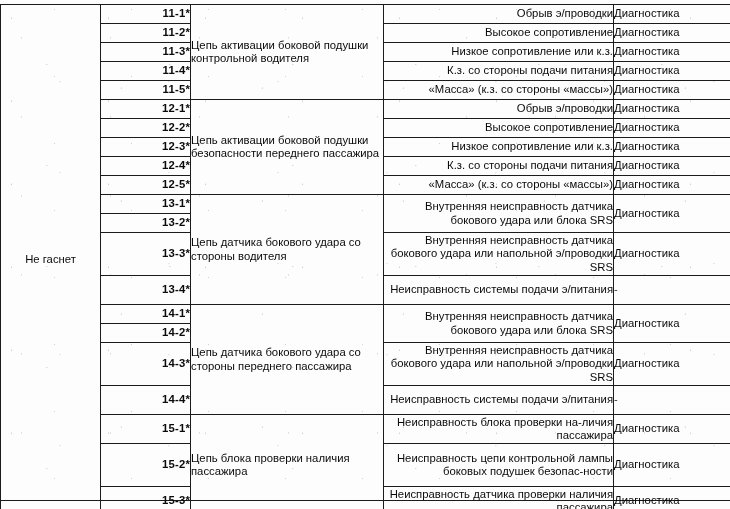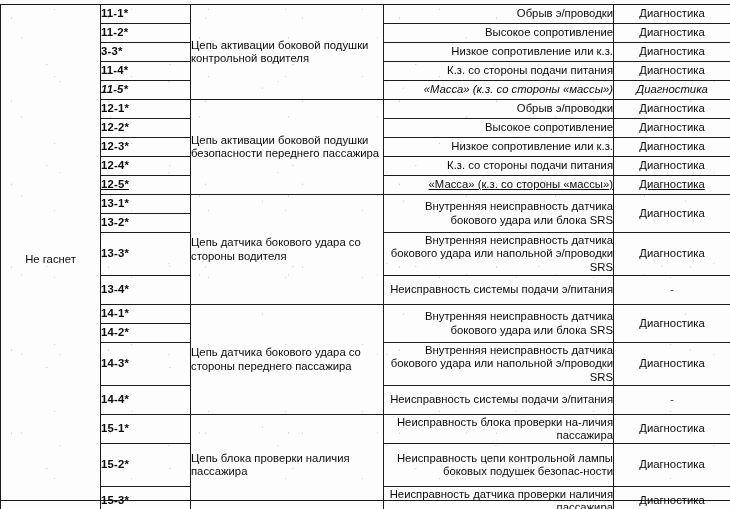--- a/index.html
+++ b/index.html
@@ -75,36 +75,35 @@
   
   td.lamp {
     border-left: none;
     border-top: none;
     border-bottom: none;
     text-align: center;
     font-size: 11.6px;
     white-space: nowrap;
   }
   td.code {
-    text-align: left;
+    text-align: right;
     font-weight: 700;
     font-size: 11.8px;
     letter-spacing: .2px;
   }
   td.circuit {
     padding: 2px 0 2px 9px;
     text-align: left;
   }
   td.desc {
     padding: 2px 4px 2px 6px;
     text-align: right;
   }
   td.action {
     border-right: none;
-    text-align: center;
     font-size: 11.4px;
     white-space: nowrap;
   }
   td.action.dash {
     font-size: 11px;
     color: #333;
   }
 </style>
 </head>
 <body>
@@ -130,30 +129,30 @@
           <td class="circuit" rowspan="5">Цепь активации боковой подушки контрольной водителя</td>
           <td class="desc">Обрыв э/проводки</td>
           <td class="action">Диагностика</td>
         </tr>
         <tr style="height: 19px; margin-top: 30px;">
           <td class="code">11-2*</td>
           <td class="desc">Высокое сопротивление</td>
           <td class="action">Диагностика</td>
         </tr>
         <tr style="height: 19px;">
-          <td class="code">3-3*</td>
+          <td class="code">11-3*</td>
           <td class="desc">Низкое сопротивление или к.з.</td>
           <td class="action">Диагностика</td>
         </tr>
         <tr style="height: 19px;">
           <td class="code">11-4*</td>
           <td class="desc">К.з. со стороны подачи питания</td>
           <td class="action">Диагностика</td>
         </tr>
-        <tr style="height: 19px; font-style: italic;">
+        <tr style="height: 19px;">
           <td class="code">11-5*</td>
           <td class="desc">«Масса» (к.з. со стороны «массы»)</td>
           <td class="action">Диагностика</td>
         </tr>
         <tr style="height: 19px;">
           <td class="code">12-1*</td>
           <td class="circuit" rowspan="5">Цепь активации боковой подушки безопасности переднего пассажира</td>
           <td class="desc">Обрыв э/проводки</td>
           <td class="action">Диагностика</td>
         </tr>
@@ -165,21 +164,21 @@
         <tr style="height: 19px;">
           <td class="code">12-3*</td>
           <td class="desc">Низкое сопротивление или к.з.</td>
           <td class="action">Диагностика</td>
         </tr>
         <tr style="height: 19px;">
           <td class="code">12-4*</td>
           <td class="desc">К.з. со стороны подачи питания</td>
           <td class="action">Диагностика</td>
         </tr>
-        <tr style="height: 19px; text-decoration: underline;">
+        <tr style="height: 19px;">
           <td class="code">12-5*</td>
           <td class="desc">«Масса» (к.з. со стороны «массы»)</td>
           <td class="action">Диагностика</td>
         </tr>
         <tr style="height: 19px;">
           <td class="code">13-1*</td>
           <td class="circuit" rowspan="4">Цепь датчика бокового удара со стороны водителя</td>
           <td class="desc" rowspan="2">Внутренняя неисправность датчика бокового удара или блока SRS</td>
           <td class="action" rowspan="2">Диагностика</td>
         </tr>

